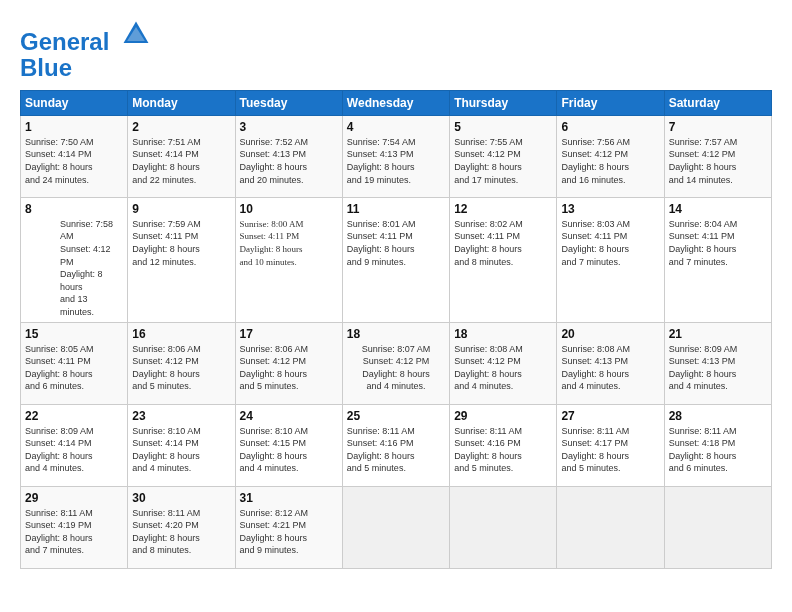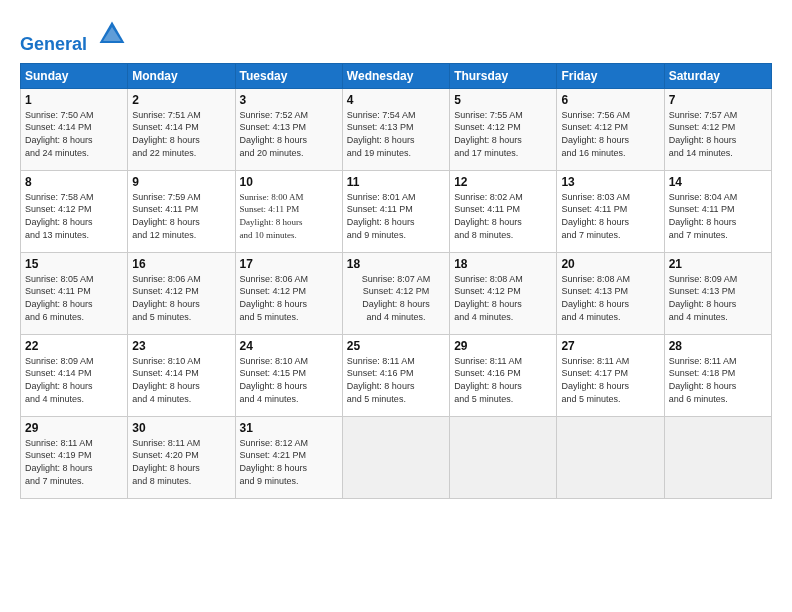--- a/index.html
+++ b/index.html
@@ -20,21 +20,21 @@
       display: flex;
       justify-content: space-between;
       align-items: flex-start;
       margin-bottom: 8px;
     }
     .logo {
       display: flex;
       align-items: center;
     }
     .logo-text {
-      font-size: 18px;
+      font-size: 24px;
       font-weight: bold;
       color: #1a1a1a;
       line-height: 1.1;
     }
     .logo-text span {
       color: #1a73c8;
     }
     .logo-icon {
       width: 32px;
       height: 32px;
@@ -104,20 +104,21 @@
   <div class="header">
     <div class="logo">
       <div>
         <div class="logo-text">
           <span>General</span>
           <svg class="logo-icon" viewBox="0 0 36 36">
             <polygon points="18,4 32,28 4,28" fill="#1a73c8"></polygon>
             <polygon points="18,10 28,26 8,26" fill="#fff" opacity="0.3"></polygon>
           </svg>
         </div>
+        <div class="logo-text" style="color:#1a73c8;">Blue</div>
       </div>
     </div>
     <div class="title-block">
       <div class="month-title"></div>
       <div class="location"></div>
     </div>
   </div>
 
   <table class="calendar">
     <thead>
@@ -179,21 +180,21 @@
             <span class="day-num">7</span>
             <div class="day-info" style="white-space: pre-line;">Sunrise: 7:57 AM
 Sunset: 4:12 PM
 Daylight: 8 hours
 and 14 minutes.</div>
           </td>
         </tr>
         <tr>
           <td>
             <span class="day-num">8</span>
-            <div class="day-info" style="white-space: pre-line;">Sunrise: 7:58 AM
+            <div class="day-info" style="white-space: pre-line; margin-left: 35px;">Sunrise: 7:58 AM
 Sunset: 4:12 PM
 Daylight: 8 hours
 and 13 minutes.</div>
           </td>
           <td>
             <span class="day-num">9</span>
             <div class="day-info" style="white-space: pre-line;">Sunrise: 7:59 AM
 Sunset: 4:11 PM
 Daylight: 8 hours
 and 12 minutes.</div>

